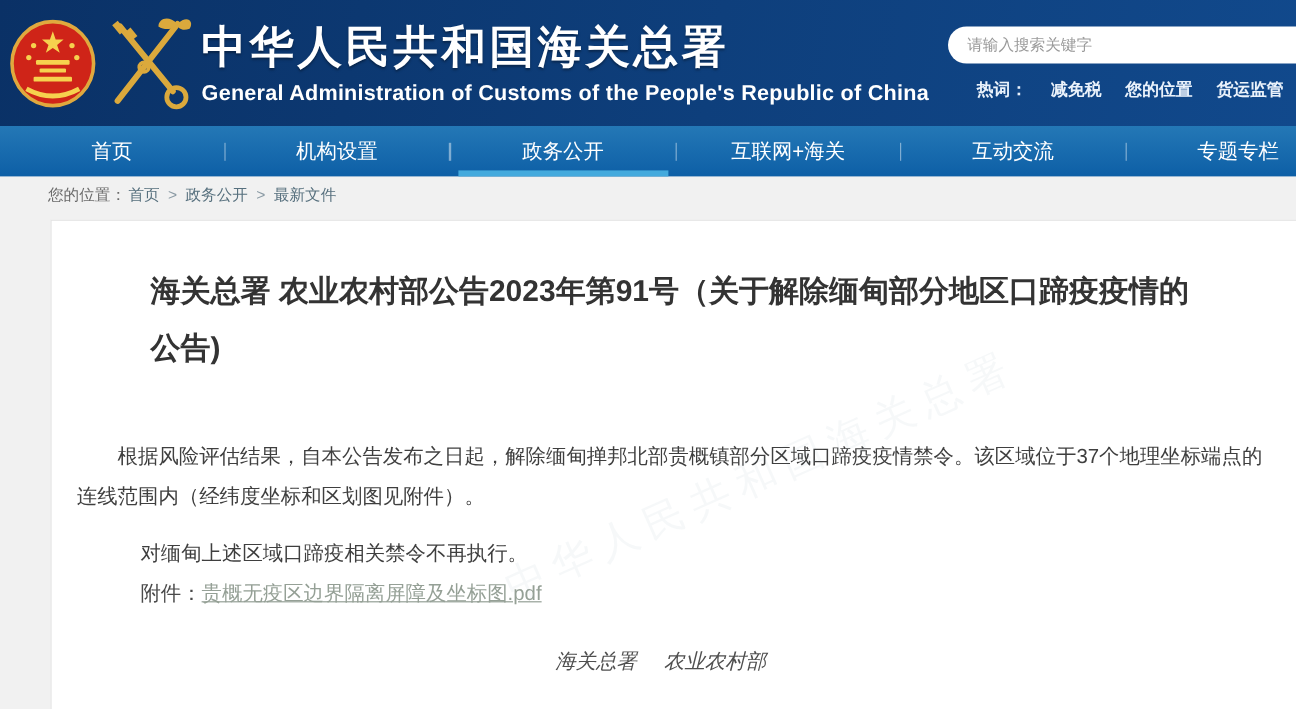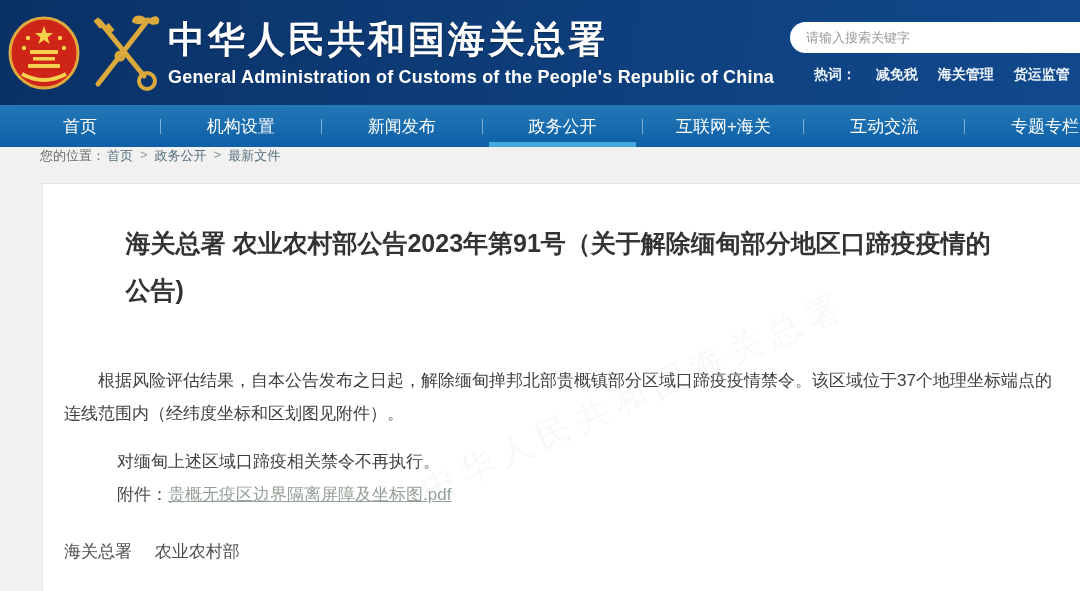--- a/index.html
+++ b/index.html
@@ -33,39 +33,39 @@
   .main-nav { position:absolute; left:0; top:105px; width:1125px; height:42px;
     background:linear-gradient(180deg,#2478b6 0%,#0d5fa6 100%); display:flex; align-items:stretch; }
   .nav-item { flex:1; display:flex; align-items:center; justify-content:center;
     color:#ffffff; font-size:17px; cursor:pointer; position:relative; }
   .nav-item.active::after { content:""; position:absolute; left:6px; right:6px; bottom:0;
     height:5px; background:#44aadd; }
   .nav-sep { width:1px; height:15px; background:rgba(255,255,255,.45); align-self:center; }
 
   
   .breadcrumb { position:absolute; left:0; top:147px; width:100%; height:31px;
-    display:flex; padding-left:40px; font-size:13px; color:#6b6b6b; }
+    display:flex; align-items:center; padding-left:40px; font-size:13px; color:#6b6b6b; }
   .breadcrumb a { color:#57707e; text-decoration:none; margin:0 2px; }
   .breadcrumb .bc-sep { color:#8a9aa4; margin:0 5px; }
 
   
   .card { position:absolute; left:42px; right:-12px; top:183px; bottom:-20px;
     background:#ffffff; border:1px solid #e3e3e3; padding:32px 24px 0 21px; overflow:hidden; }
   .watermark { position:absolute; left:360px; top:190px; transform:rotate(-24deg);
     font-size:34px; letter-spacing:8px; color:rgba(90,125,150,0.055);
     white-space:nowrap; pointer-events:none; }
   .article-title { font-size:25px; font-weight:bold; color:#333333; line-height:47px;
     max-width:880px; margin:4px auto 0; }
   .article-body { margin-top:50px; font-size:17px; color:#3f3f3f; line-height:33px; }
   .para-1 { text-indent:34px; }
   .para-2 { margin-top:15px; text-indent:53px; }
   .attachment { padding-left:53px; font-size:17px; color:#4a4a4a; }
   .attachment a { color:#95a096; text-decoration:underline; }
-  .signers { margin-top:24px; text-align:left; padding-right:30px;
-    font-size:17px; color:#4f4f4f; }
+  .signers { margin-top:24px; text-align:center; padding-right:30px;
+    font-size:17px; color:#4f4f4f;font-style:italic; }
   .signer + .signer { margin-left:18px; }
 </style>
 </head>
 <body>
 
 <div class="page">
 
   <header class="site-header">
 
     <svg class="national-emblem" viewBox="0 0 72 74">
@@ -97,39 +97,36 @@
     <div class="site-titles">
       <div class="site-title">中华人民共和国海关总署</div>
       <div class="site-subtitle">General Administration of Customs of the People's Republic of China</div>
     </div>
 
     <div class="search-wrap">
       <input class="search-input" type="text" placeholder="请输入搜索关键字" style="">
       <div class="hotwords">
         <span class="hw-label">热词：</span>
         <a href="#">减免税</a>
-        <a href="#">海关管理</a>
+        <a href="#">您的位置</a>
         <a href="#">货运监管</a>
         <a href="#">行政监管</a>
       </div>
     </div>
   </header>
 
   <nav class="main-nav">
     <div class="nav-item">
         <span>首页</span>
       </div>
     <div class="nav-sep"></div>
     <div class="nav-item">
         <span>机构设置</span>
       </div>
     <div class="nav-sep"></div>
-    <div class="nav-item">
-        <span>新闻发布</span>
-      </div>
     <div class="nav-sep"></div>
     <div class="nav-item active">
         <span>政务公开</span>
       </div>
     <div class="nav-sep"></div>
     <div class="nav-item">
         <span>互联网+海关</span>
       </div>
     <div class="nav-sep"></div>
     <div class="nav-item">

